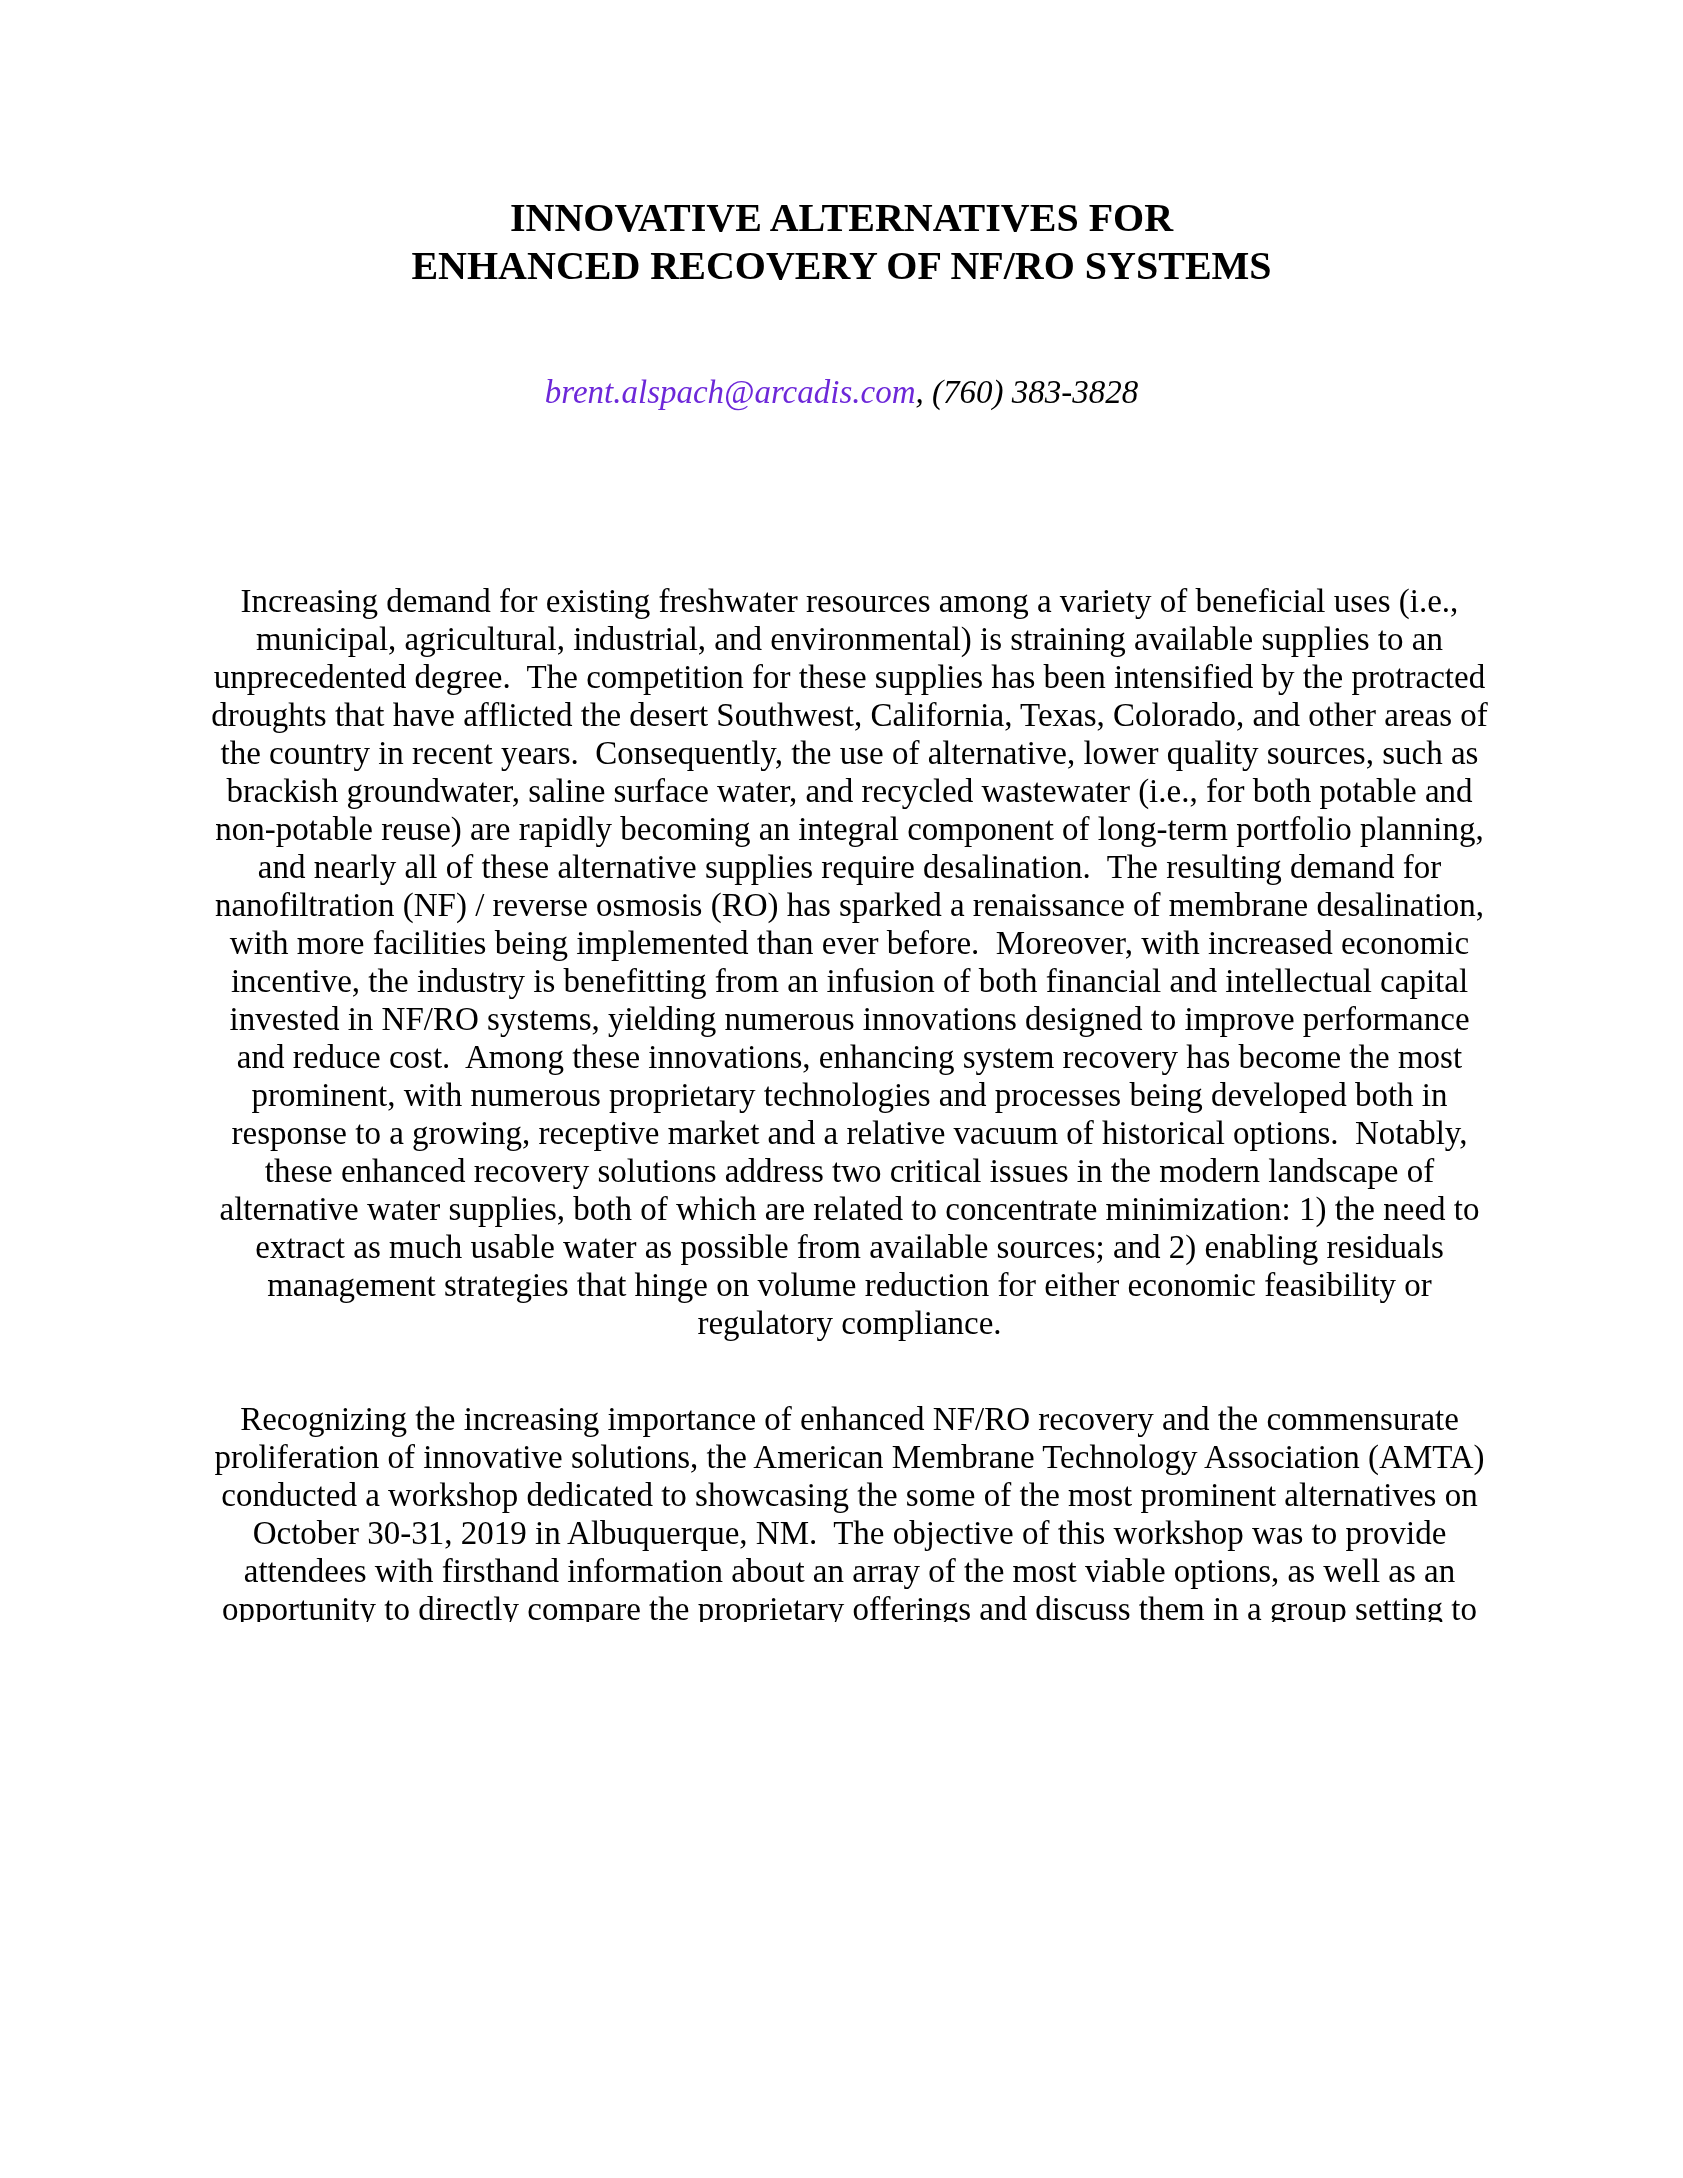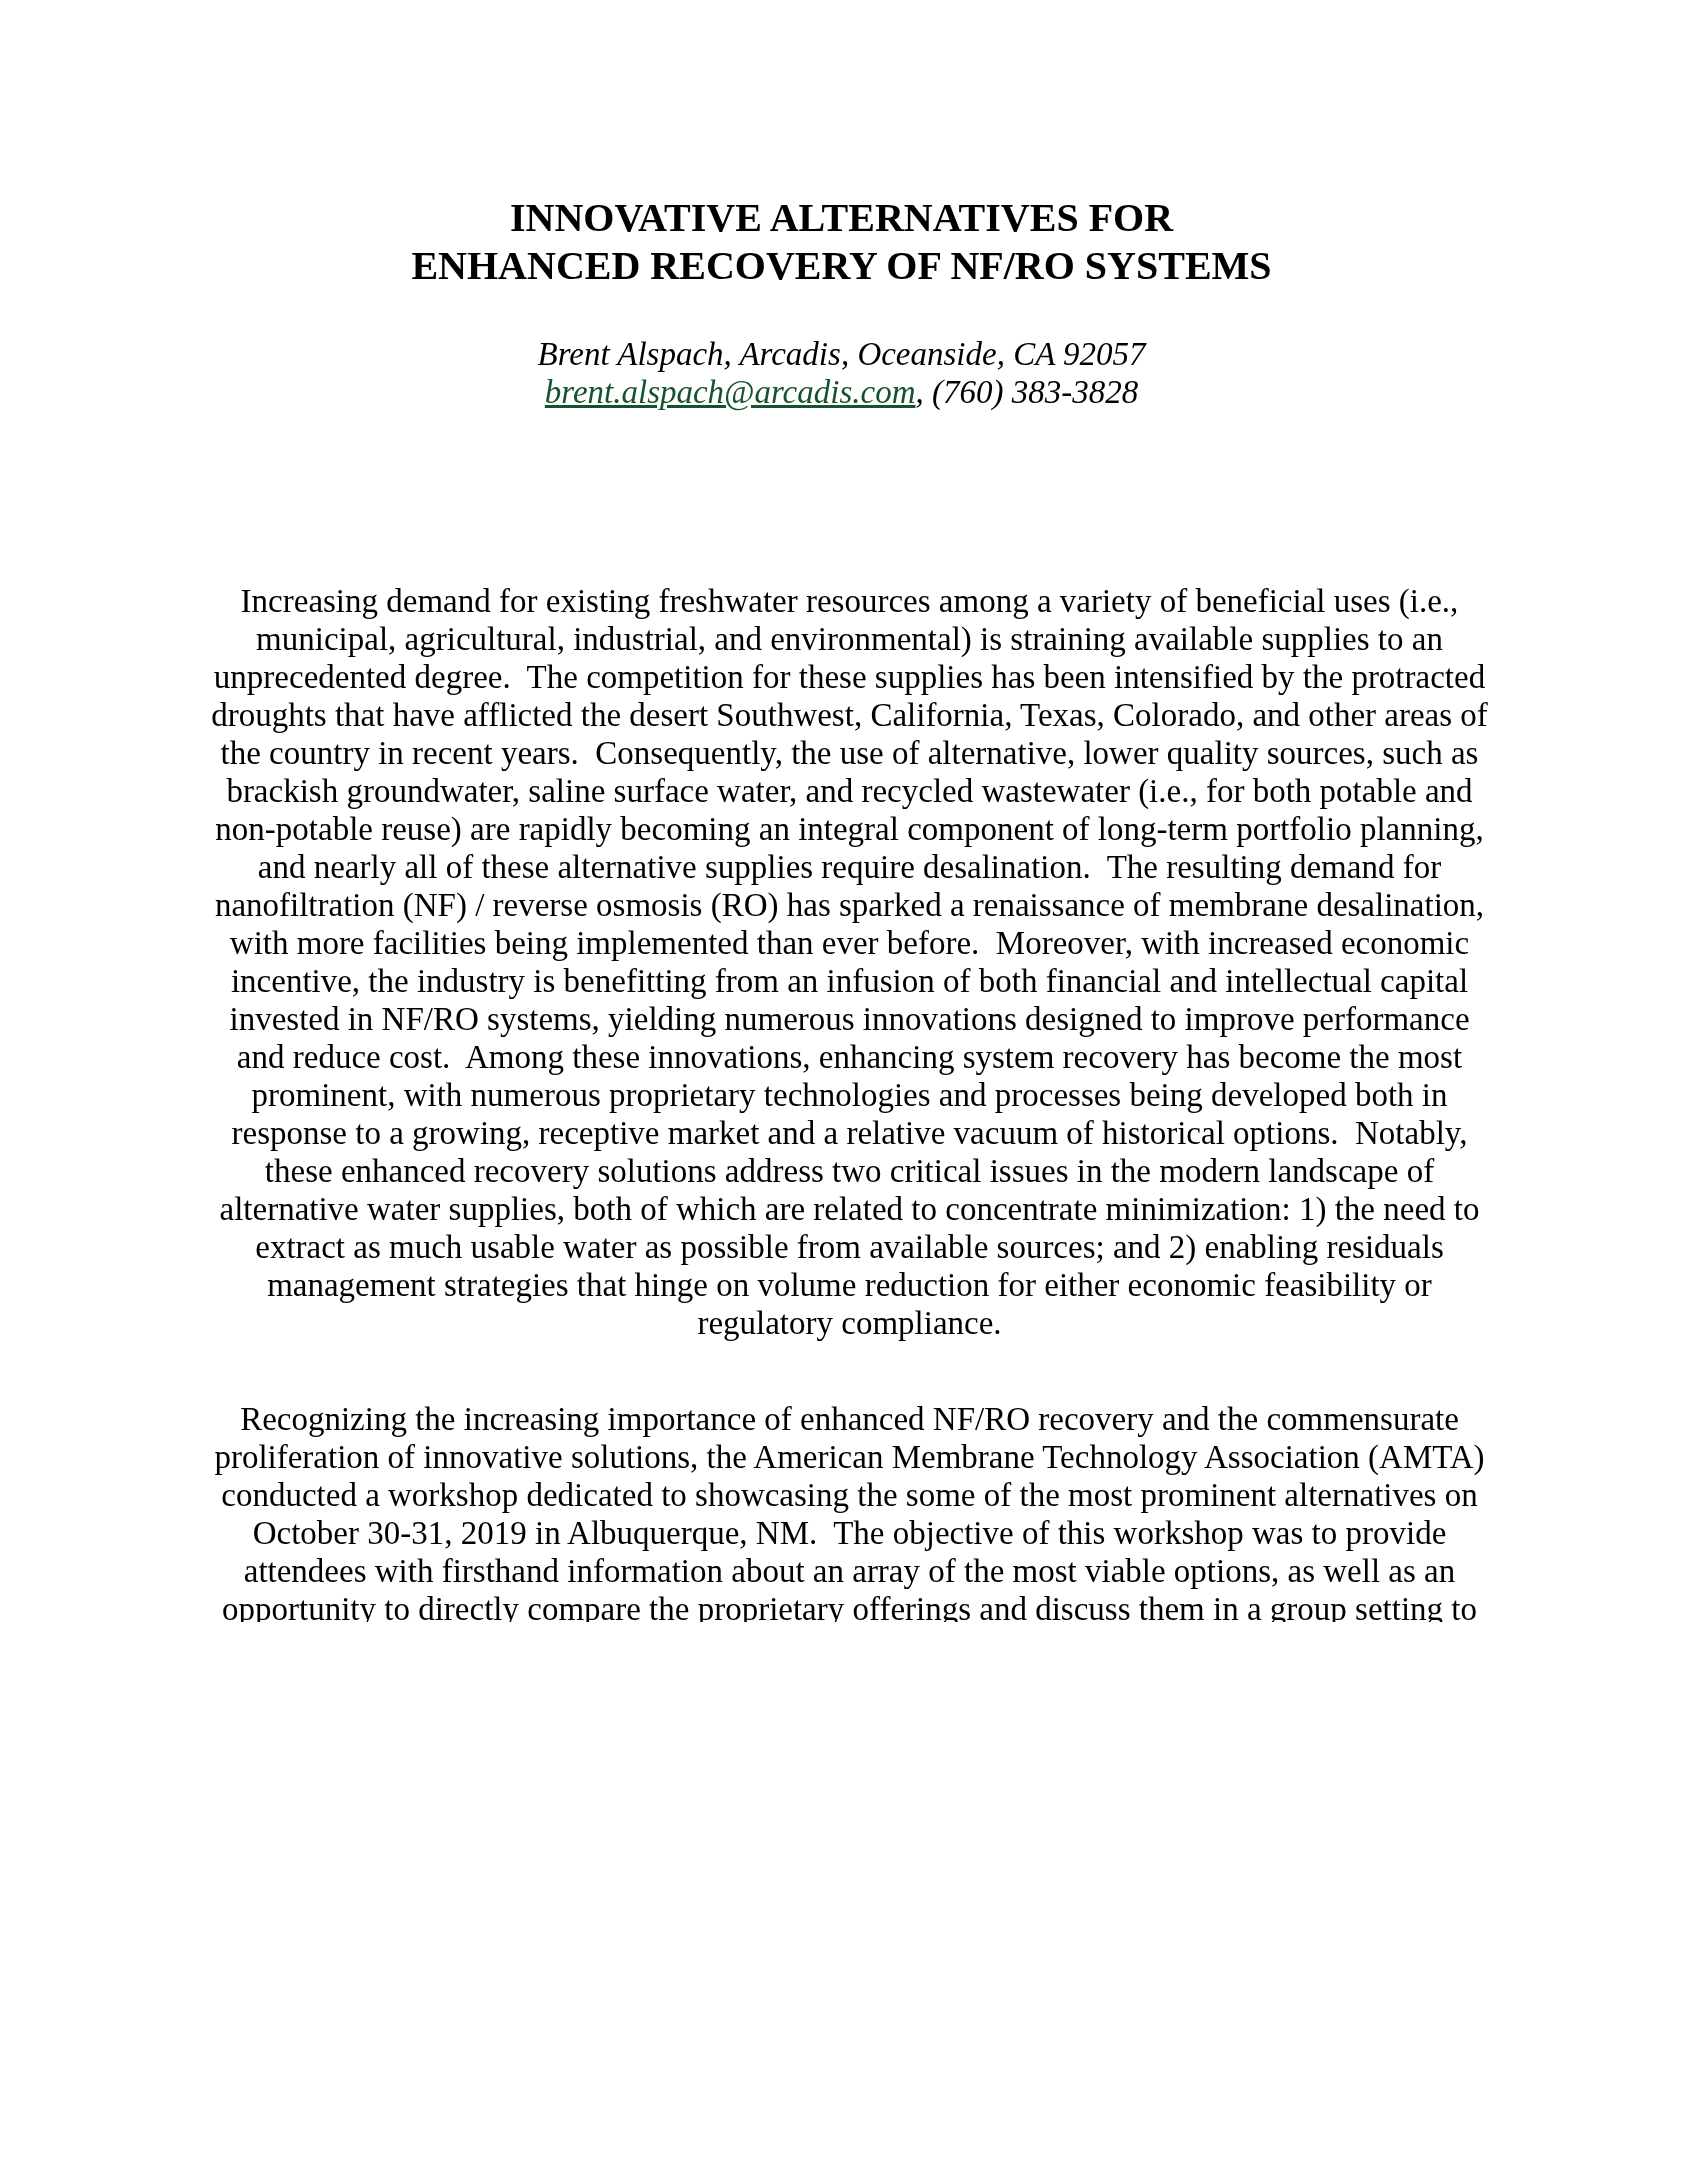--- a/index.html
+++ b/index.html
@@ -41,22 +41,21 @@
     position: absolute;
     top: 373px;
     left: 0;
     width: 100%;
     text-align: center;
     font-style: italic;
     font-size: 33px;
     line-height: 39px;
   }
   .email-link {
-    color: #14532d;
-    text-decoration: underline;
+    color: #6d28d9;
     cursor: pointer;
   }
   .section-heading {
     position: absolute;
     top: 509px;
     left: 0;
     width: 100%;
     text-align: center;
     font-size: 40px;
     font-weight: bold;
@@ -84,21 +83,20 @@
   }
 </style>
 </head>
 <body>
 
 <div class="page">
 
   <div class="title">INNOVATIVE ALTERNATIVES FOR
 ENHANCED RECOVERY OF NF/RO SYSTEMS</div>
 
-  <div class="author-line">Brent Alspach, Arcadis, Oceanside, CA 92057</div>
 
   <div class="contact-line"><a class="email-link">brent.alspach@arcadis.com</a><span>, (760) 383-3828</span></div>
 
 
   <div class="body-paragraph para-1">Increasing demand for existing freshwater resources among a variety of beneficial uses (i.e.,
 municipal, agricultural, industrial, and environmental) is straining available supplies to an
 unprecedented degree.  The competition for these supplies has been intensified by the protracted
 droughts that have afflicted the desert Southwest, California, Texas, Colorado, and other areas of
 the country in recent years.  Consequently, the use of alternative, lower quality sources, such as
 brackish groundwater, saline surface water, and recycled wastewater (i.e., for both potable and

